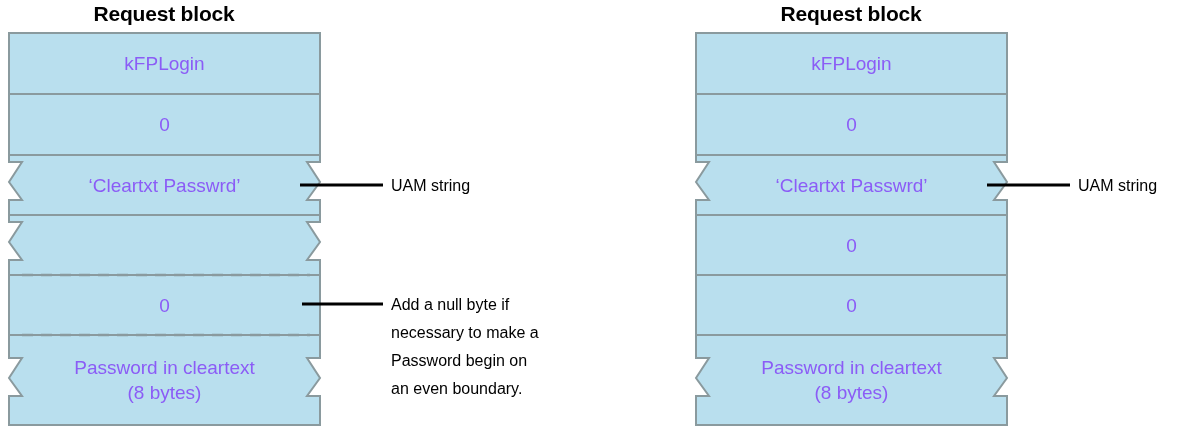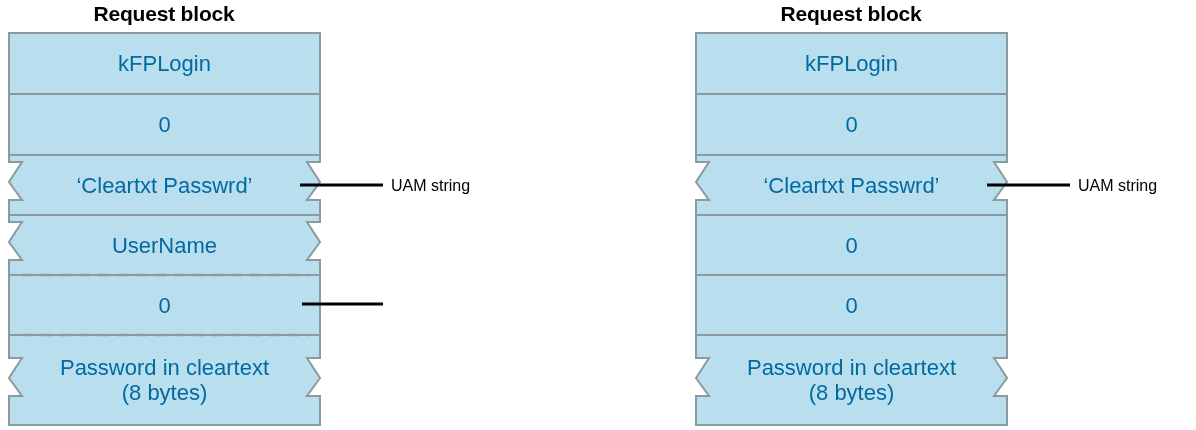--- a/index.html
+++ b/index.html
@@ -31,22 +31,22 @@
     position: absolute;
     font-size: 21px;
     font-weight: bold;
     color: #000000;
     text-align: center;
     white-space: nowrap;
     letter-spacing: -0.2px;
   }
   .row-label {
     position: absolute;
-    font-size: 22px;
-    color: #0369a1;
+    font-size: 19px;
+    color: #8b5cf6;
     text-align: center;
     line-height: 25px;
     display: flex;
     align-items: center;
     justify-content: center;
     white-space: pre;
   }
   .annot {
     position: absolute;
     font-size: 16px;
@@ -105,31 +105,34 @@
     <line x1="696" y1="215" x2="1007" y2="215" stroke="#8a9a9e" stroke-width="2"></line>
     <line x1="696" y1="275" x2="1007" y2="275" stroke="#8a9a9e" stroke-width="2"></line>
     <line x1="696" y1="335" x2="1007" y2="335" stroke="#8a9a9e" stroke-width="2"></line>
 
     <line x1="987" y1="185" x2="1070" y2="185" stroke="#000000" stroke-width="3"></line>
   </svg>
 
   <div class="row-label" style="left:9px; top:33px; width:311px; height:61px;">kFPLogin</div>
   <div class="row-label" style="left:9px; top:94px; width:311px; height:61px;">0</div>
   <div class="row-label" style="left:9px; top:155px; width:311px; height:60px;">‘Cleartxt Passwrd’</div>
-  <div class="row-label" style="left:9px; top:215px; width:311px; height:60px;">UserName</div>
   <div class="row-label" style="left:9px; top:275px; width:311px; height:60px;">0</div>
   <div class="row-label" style="left:9px; top:335px; width:311px; height:90px;">Password in cleartext
 (8 bytes)</div>
 
   <div class="row-label" style="left:696px; top:33px; width:311px; height:61px;">kFPLogin</div>
   <div class="row-label" style="left:696px; top:94px; width:311px; height:61px;">0</div>
   <div class="row-label" style="left:696px; top:155px; width:311px; height:60px;">‘Cleartxt Passwrd’</div>
   <div class="row-label" style="left:696px; top:215px; width:311px; height:60px;">0</div>
   <div class="row-label" style="left:696px; top:275px; width:311px; height:60px;">0</div>
   <div class="row-label" style="left:696px; top:335px; width:311px; height:90px;">Password in cleartext
 (8 bytes)</div>
 
   <div class="annot" style="left:391px; top:172px; width:240px;">UAM string</div>
 
+  <div class="annot" style="left:391px; top:291px; width:250px;">Add a null byte if
+necessary to make a
+Password begin on
+an even boundary.</div>
 
   <div class="annot" style="left:1078px; top:172px; width:200px;">UAM string</div>
 
 </div>
 
 </body></html>

